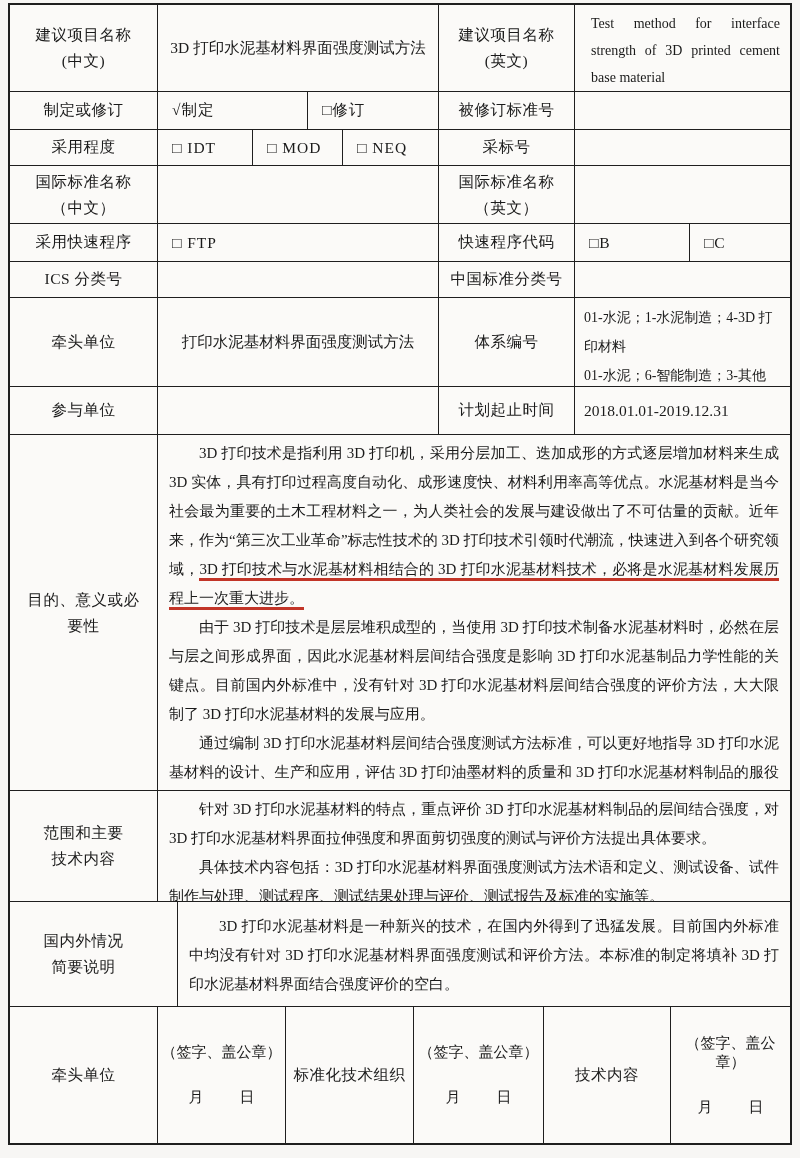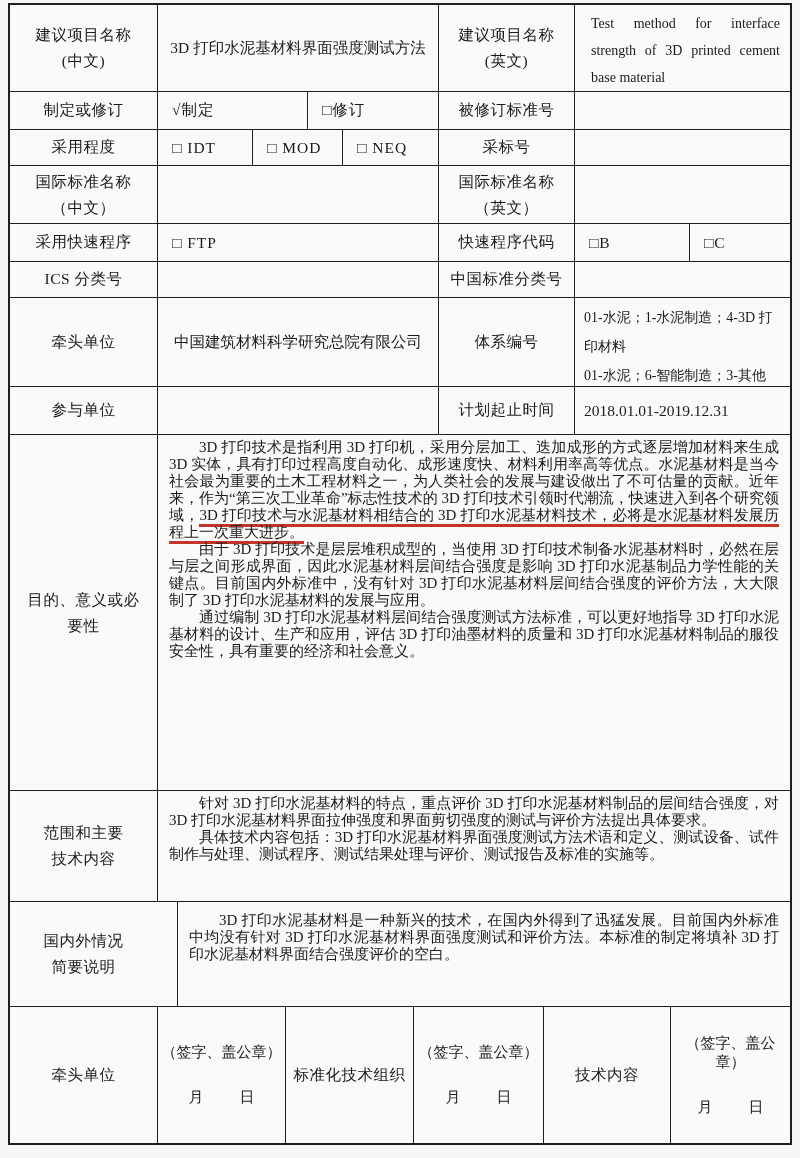--- a/index.html
+++ b/index.html
@@ -22,21 +22,21 @@
     display:flex;align-items:center;justify-content:center;
     text-align:center;font-size:15.5px;letter-spacing:0.5px;
     overflow:hidden;
   }
   .cell:first-child{border-left:none;}
   .cell.grow{flex:1;}
   .label2line{flex-direction:column;line-height:26px;text-align:center;}
   .check{justify-content:flex-start;padding-left:14px;text-align:left;letter-spacing:1px;}
   .blockcell{display:block;text-align:justify;letter-spacing:0;}
   .encell{padding:5px 10px 0 16px;font-size:14px;line-height:27px;}
-  .paracell{padding:4px 11px 0 11px;font-size:15px;line-height:17px;}
+  .paracell{padding:4px 11px 0 11px;font-size:15px;line-height:29px;}
   .paracell p{margin:0;text-indent:2em;}
   .leftval{justify-content:flex-start;padding-left:9px;text-align:left;letter-spacing:0;}
   .tixicell{display:block;text-align:left;padding:5px 8px 0 9px;font-size:14px;line-height:29px;letter-spacing:0;}
   .redline{border-bottom:3px solid #c23528;padding-bottom:1px;}
   .signcell{flex-direction:column;justify-content:center;gap:26px;font-size:15px;letter-spacing:0;}
   .mdrow{display:flex;gap:36px;}
   
   .h-r1{height:86px;} .h-r2{height:38px;} .h-r3{height:36px;} .h-r4{height:58px;}
   .h-r5{height:38px;} .h-r6{height:36px;} .h-r7{height:89px;} .h-r8{height:48px;}
   .h-r9{height:356px;} .h-r10{height:111px;} .h-r11{height:105px;} .h-r12{height:137px;}
@@ -107,21 +107,21 @@
 
   <div class="row h-r6">
     <div class="cell w-label">ICS 分类号</div>
     <div class="cell w-b"></div>
     <div class="cell w-c">中国标准分类号</div>
     <div class="cell grow"></div>
   </div>
 
   <div class="row h-r7">
     <div class="cell w-label">牵头单位</div>
-    <div class="cell w-b" style="letter-spacing:0;">中国建筑材料科学研究总院有限公司</div>
+    <div class="cell w-b" style="letter-spacing:0;">打印水泥基材料界面强度测试方法</div>
     <div class="cell w-c">体系编号</div>
     <div class="cell grow tixicell">
       <div>01-水泥；1-水泥制造；4-3D 打印材料</div>
       <div>01-水泥；6-智能制造；3-其他</div>
     </div>
   </div>
 
   <div class="row h-r8">
     <div class="cell w-label">参与单位</div>
     <div class="cell w-b"></div>

